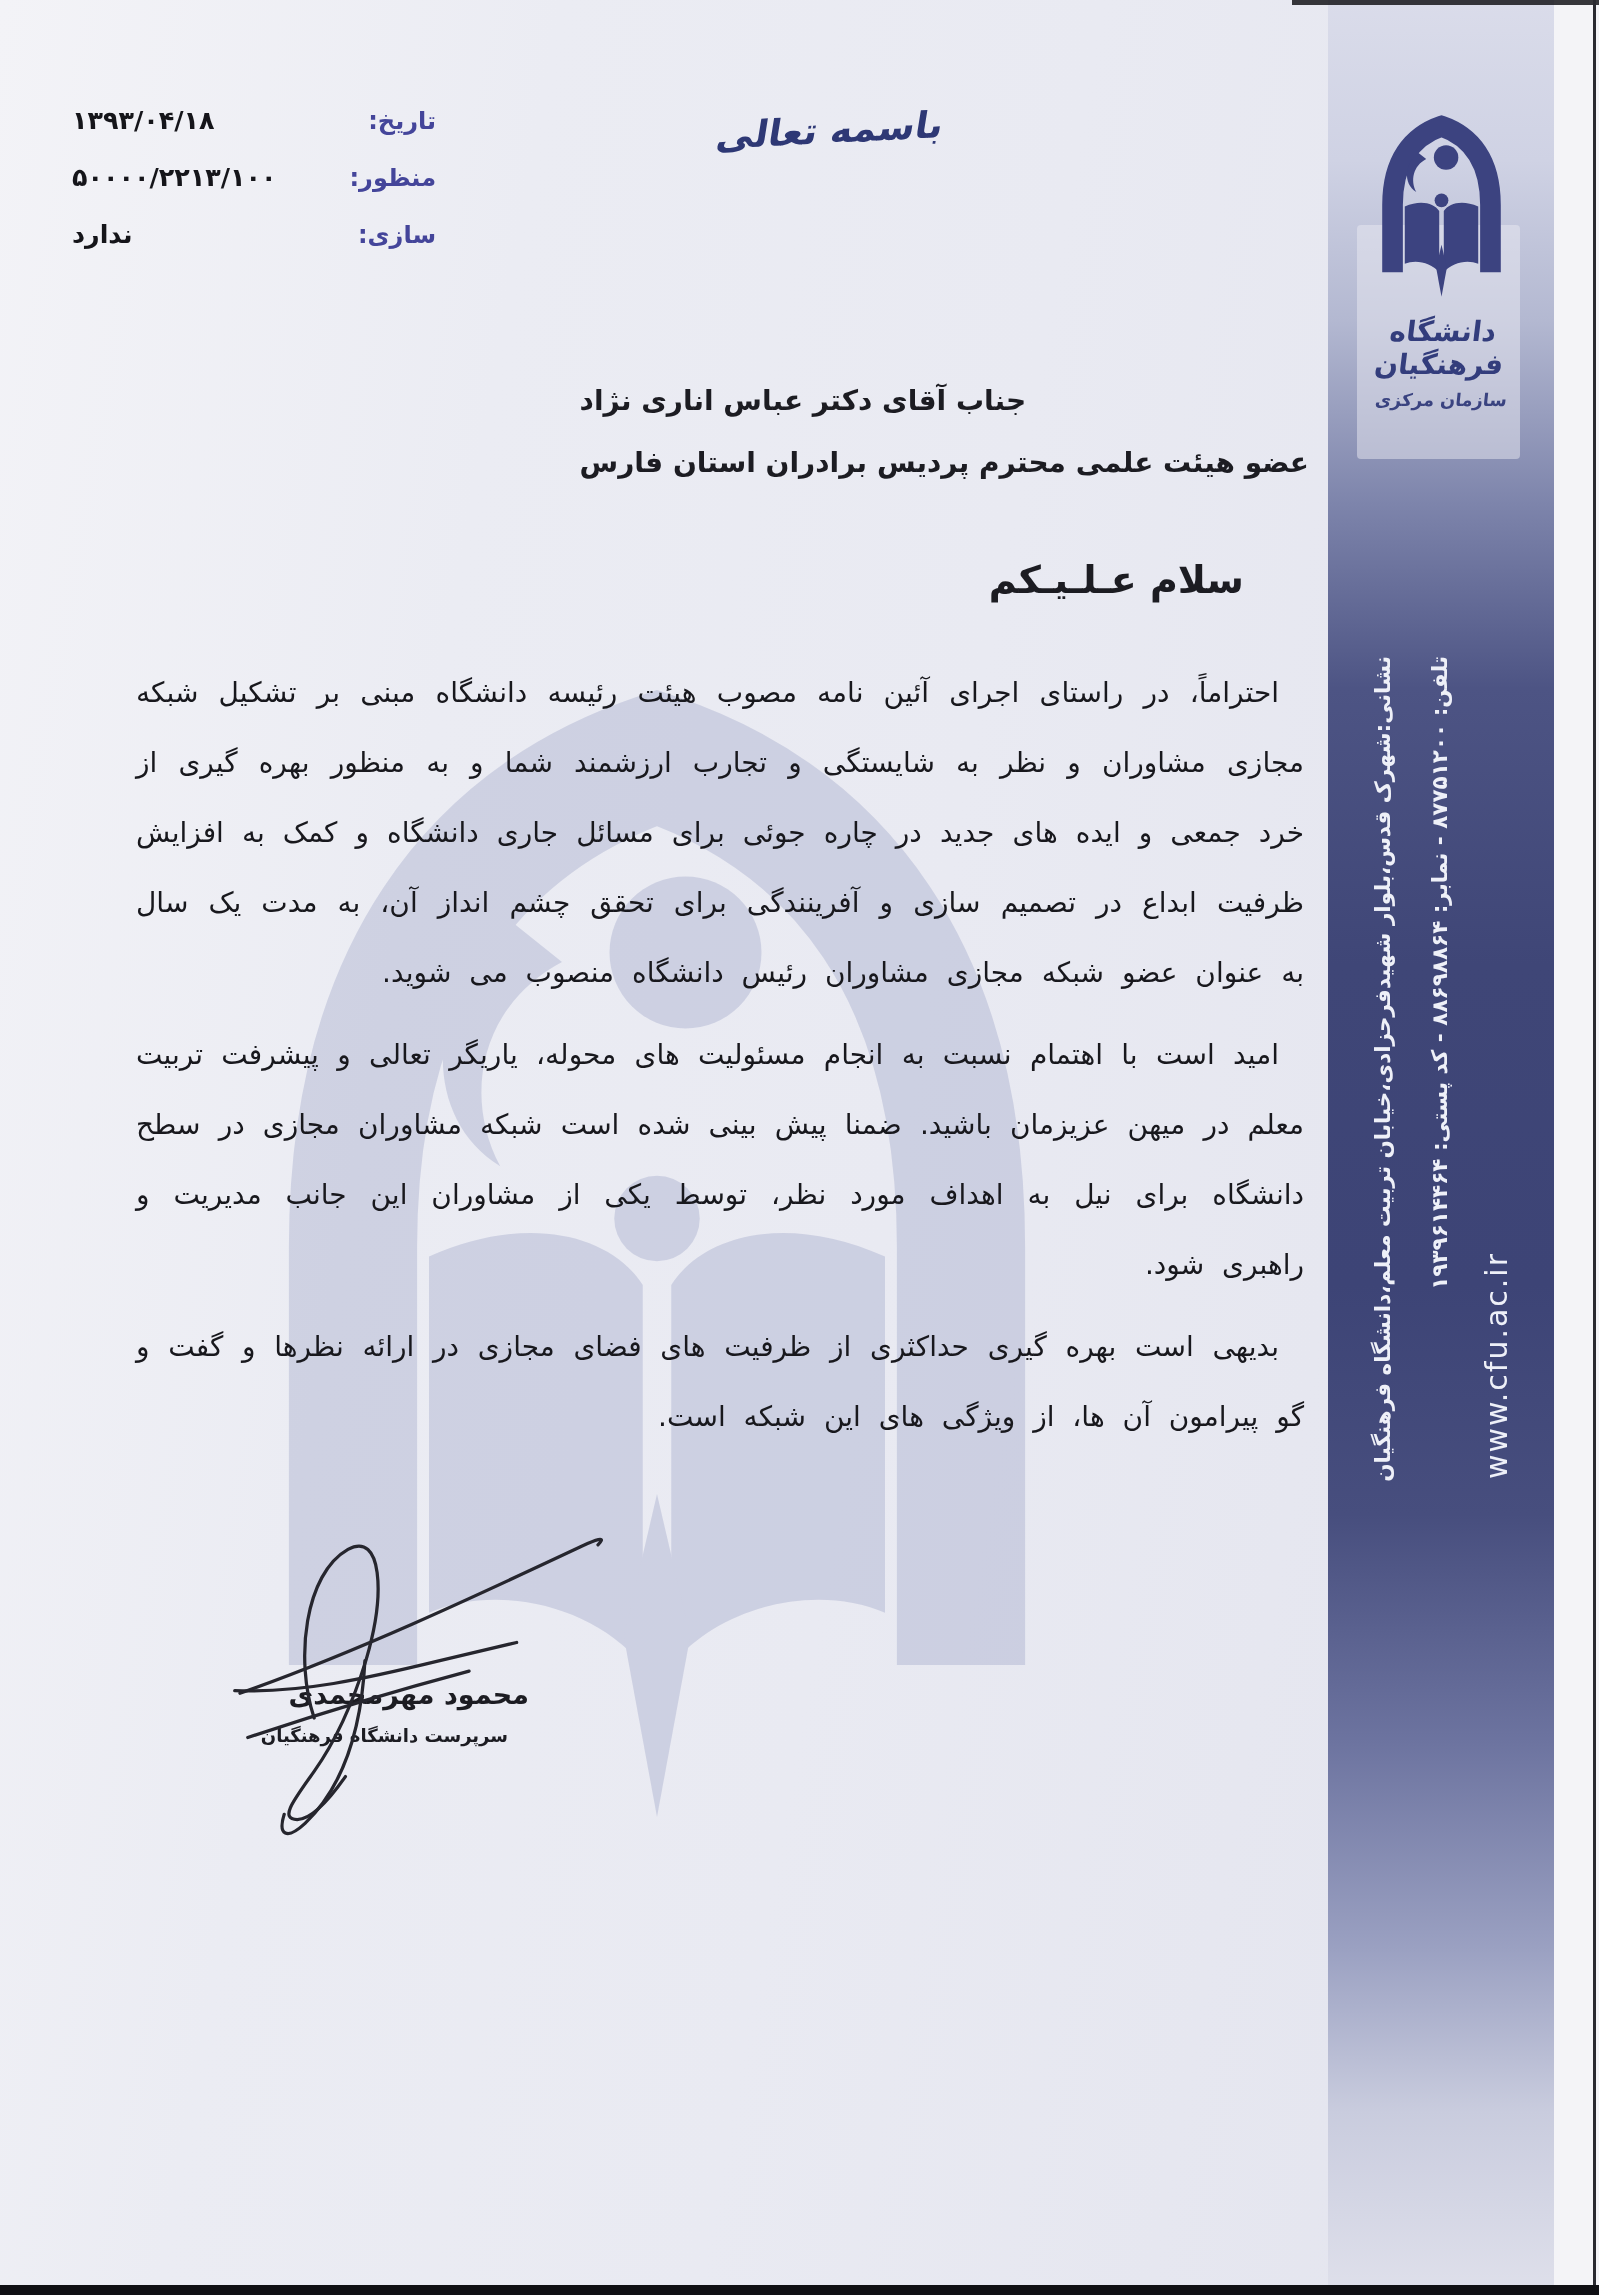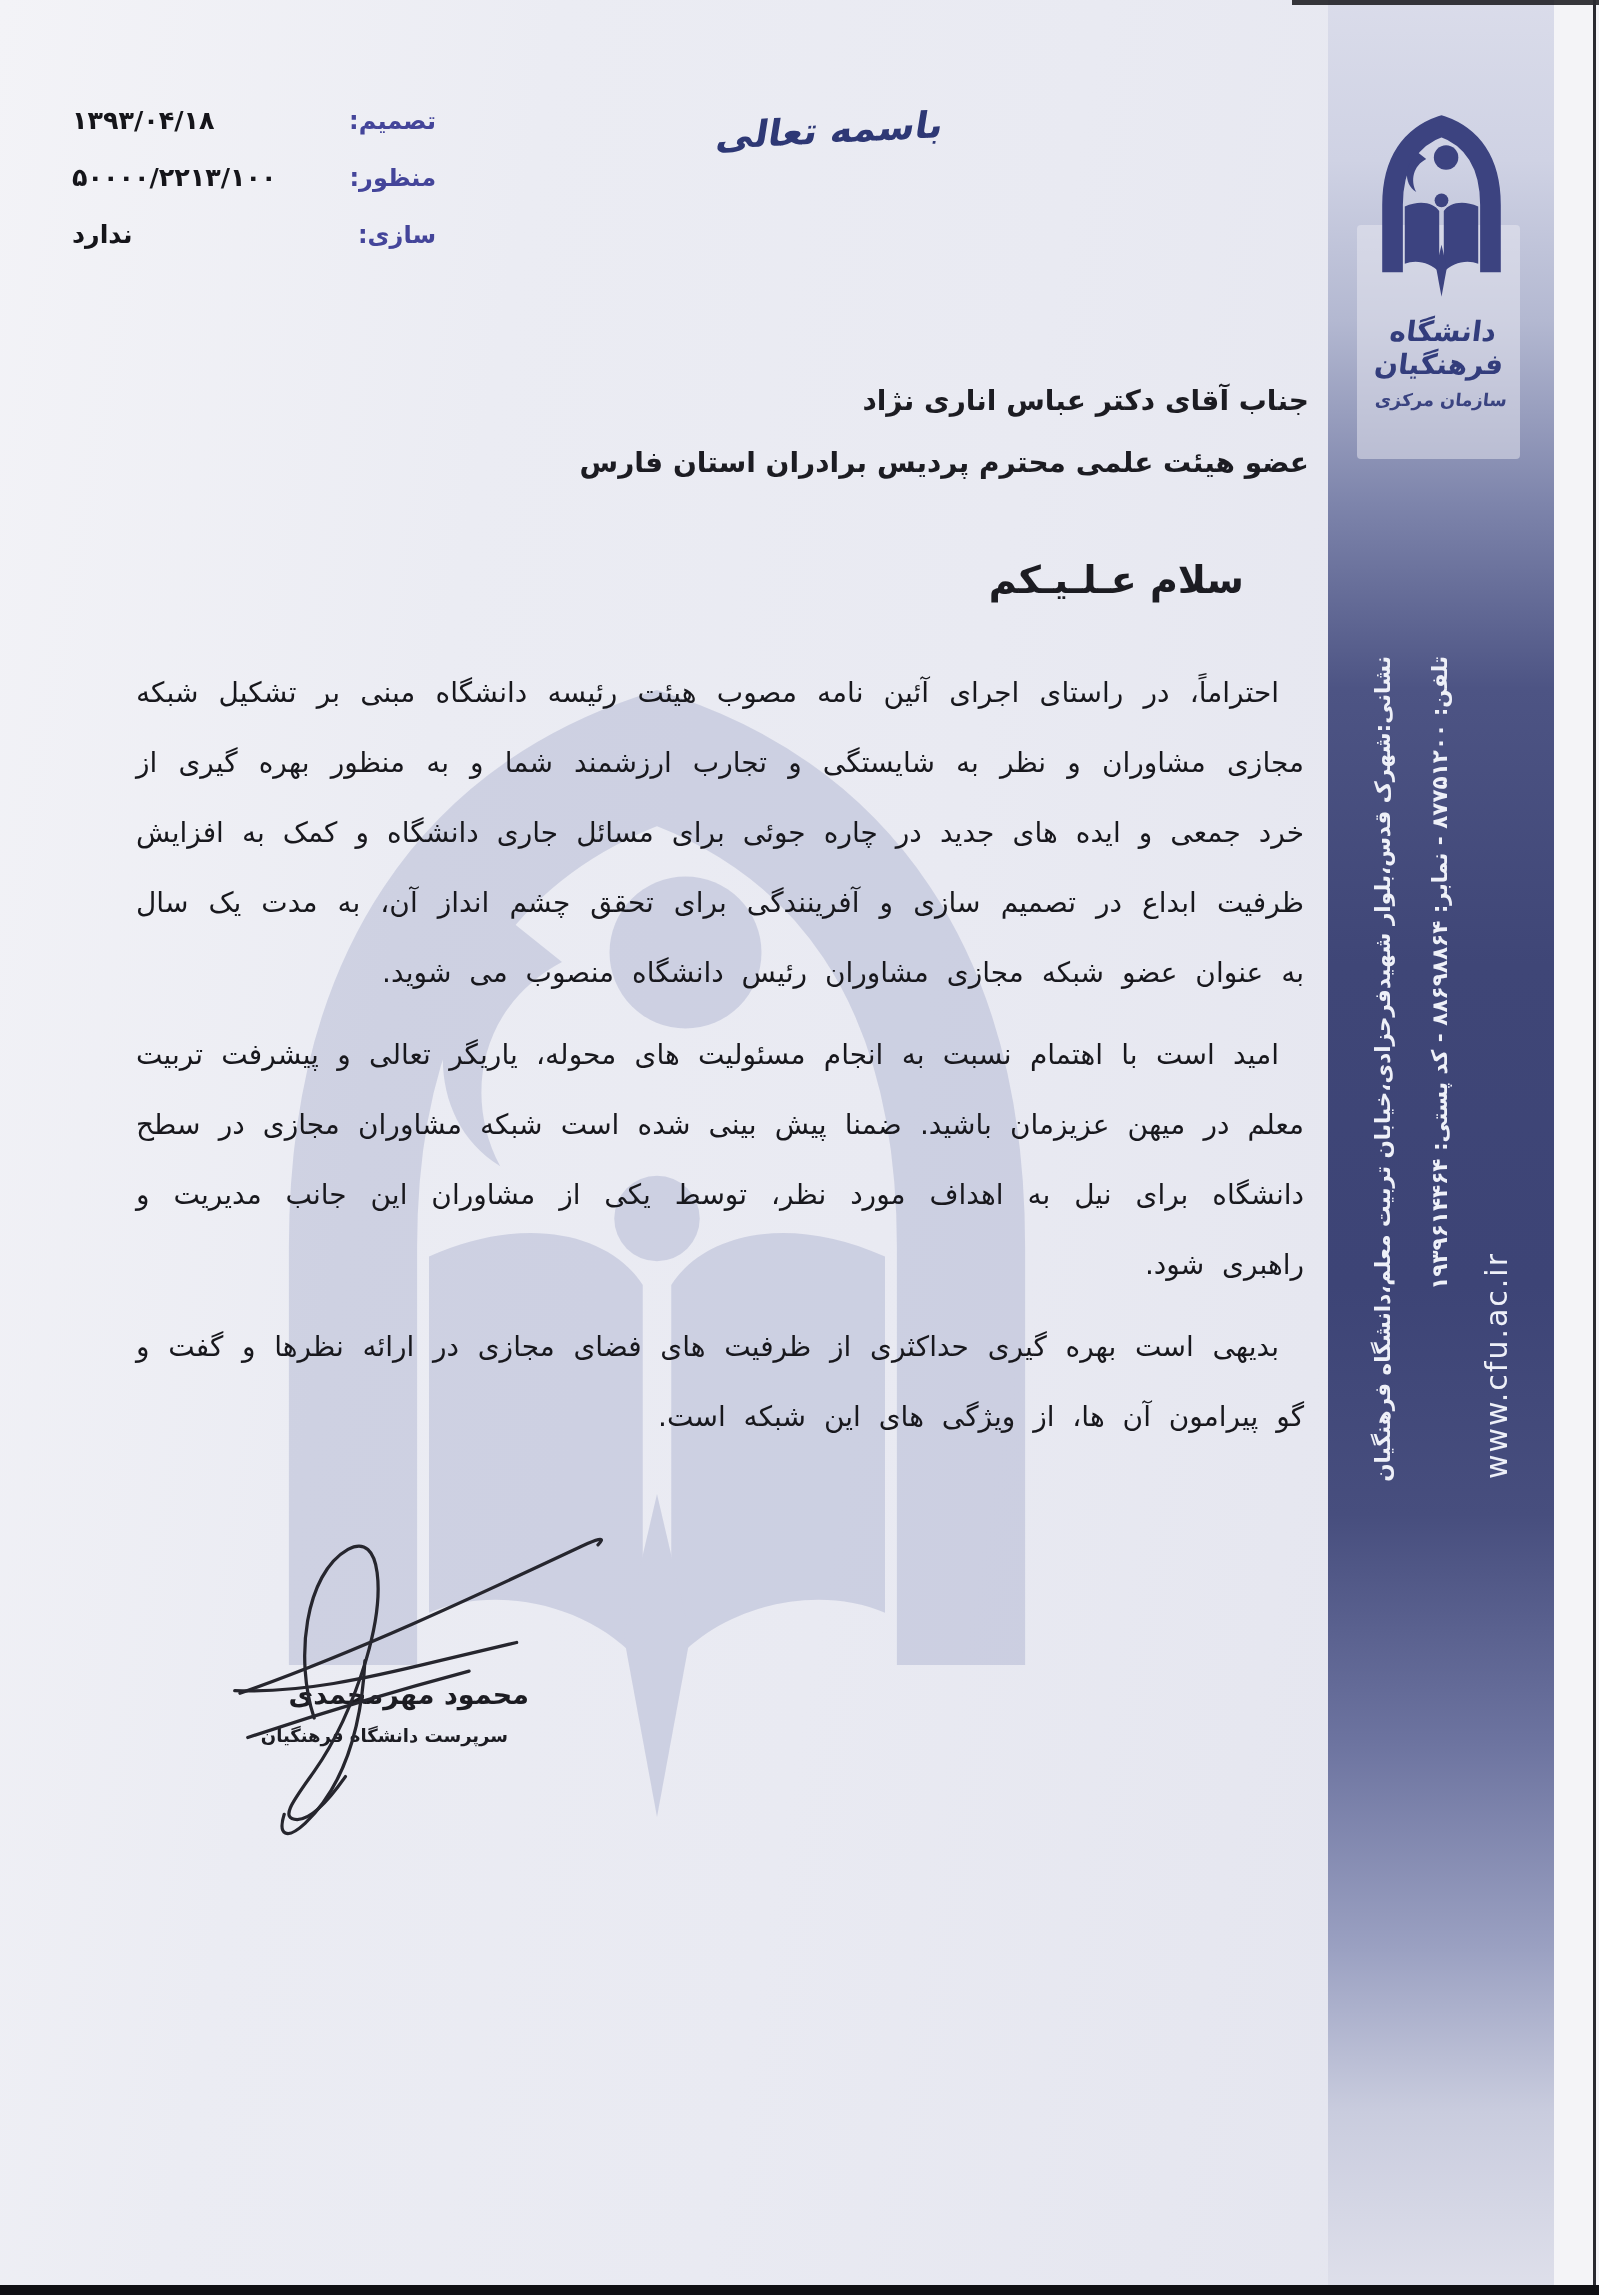--- a/index.html
+++ b/index.html
@@ -45,21 +45,21 @@
   .meta-row{display:flex;justify-content:space-between;align-items:baseline;height:57px;}
   .meta-label{font-size:24px;font-weight:600;color:var(--label-blue);}
   .meta-value{width:242px;font-size:25.4px;font-weight:bold;color:#15151a;text-align:left;}
   
   .bismillah{
     position:absolute;left:700px;top:109px;width:260px;text-align:center;
     font-size:37px;font-weight:bold;color:var(--bismillah-navy);
     transform:skewX(-12deg) rotate(-3deg);z-index:2;
   }
   
-  .recipient{position:absolute;right:290px;top:370px;direction:rtl;text-align:right;z-index:2;}
+  .recipient{position:absolute;right:290px;top:370px;direction:rtl;text-align:left;z-index:2;}
   .recipient-line{font-size:28px;font-weight:bold;line-height:62px;white-space:nowrap;}
   
   .salutation{position:absolute;right:355px;top:558px;font-size:38px;font-weight:bold;direction:rtl;z-index:2;}
   
   .body-text{
     position:absolute;left:124px;top:646px;width:1192px;direction:rtl;z-index:2;
     font-size:28px;line-height:70px;text-align:justify;word-spacing:9px;color:#18181d;
   }
   .body-text p{margin:12px;text-indent:25px;}
   
@@ -103,21 +103,21 @@
     <div class="band-text">
       <div class="band-line">نشانی:شهرک قدس،بلوار شهیدفرحزادی،خیابان تربیت معلم،دانشگاه فرهنگیان</div>
       <div class="band-line">تلفن: ۸۷۷۵۱۲۰۰ - نمابر: ۸۸۶۹۸۸۶۴ - کد پستی: ۱۹۳۹۶۱۴۴۶۴</div>
       <div class="band-www">www.cfu.ac.ir</div>
     </div>
   </div>
   <div class="right-strip"></div>
 
   <div class="meta">
     <div class="meta-row">
-      <span class="meta-label">تصمیم:</span>
+      <span class="meta-label">تاریخ:</span>
       <span class="meta-value">۱۳۹۳/۰۴/۱۸</span>
     </div>
     <div class="meta-row">
       <span class="meta-label">منظور:</span>
       <span class="meta-value">۵۰۰۰۰/۲۲۱۳/۱۰۰</span>
     </div>
     <div class="meta-row">
       <span class="meta-label">سازی:</span>
       <span class="meta-value">ندارد</span>
     </div>

